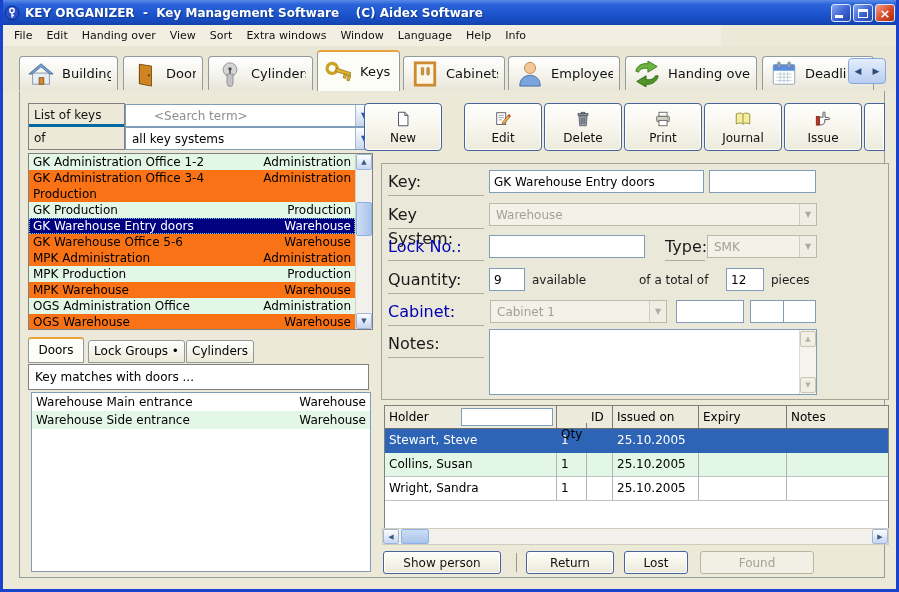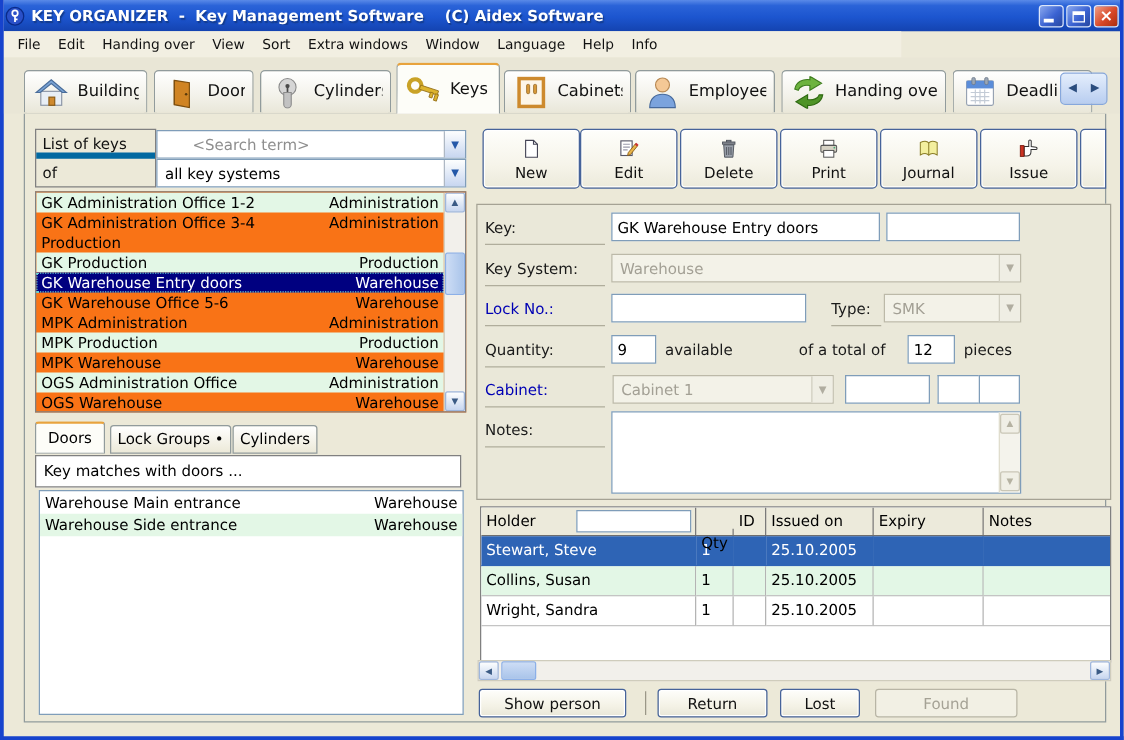--- a/index.html
+++ b/index.html
@@ -31,21 +31,21 @@
   .tab .icon{width:30px;height:28px;display:flex;align-items:center;justify-content:center;margin-right:6px;flex:none;}
   .tab .lbl{font-size:13px;color:#111;white-space:nowrap;overflow:hidden;}
   #tab-scrollbox{position:absolute;left:845px;top:12px;width:38px;height:26px;border:1px solid #86a7dc;border-radius:4px;
     background:linear-gradient(180deg,#e4eefc,#b8cdf0);display:flex;align-items:center;justify-content:space-around;z-index:6;}
   #tab-scrollbox span{font-size:9px;color:#2b4d7e;cursor:pointer;}
   
   #main-panel{left:16px;top:90px;width:866px;height:488px;border:1px solid #919b9c;background:#ece9d8;z-index:2;}
   
   #list-label-box{left:25px;top:103px;width:97px;height:47px;border:1px solid #808080;background:#ece9d8;z-index:3;}
   #list-label-box .lab{display:block;height:23px;line-height:22px;font-size:12px;padding-left:5px;color:#111;}
-  #list-label-box .lab:first-child{border-bottom:5px solid #0369a1;}
+  #list-label-box .lab:first-child{border-bottom:3px solid #0369a1;}
   .combo{background:#fff;border:1px solid #7f9db9;display:flex;align-items:center;z-index:3;}
   .combo .ctext{flex:1;font-size:12px;padding-left:6px;white-space:nowrap;overflow:hidden;color:#000;}
   .combo .ctext.placeholder{color:#8e8e8e;padding-left:28px;}
   .combo .cbtn{width:17px;align-self:stretch;border-left:1px solid #aeb8c4;background:linear-gradient(180deg,#fdfefe,#c7d6f0);
     display:flex;align-items:center;justify-content:center;cursor:pointer;}
   .combo .cbtn span{font-size:8px;color:#2458a8;}
   .combo.disabled{background:#f3f2e8;border-color:#bcb9a8;}
   .combo.disabled .ctext{color:#a3a095;}
   .combo.disabled .cbtn{background:#efeee4;border-left-color:#d0cec0;}
   .combo.disabled .cbtn span{color:#b0ada0;}
@@ -70,21 +70,21 @@
   #door-list{left:28px;top:392px;width:340px;height:180px;background:#fff;border:1px solid #7f9db9;overflow:hidden;z-index:3;}
   #door-list .list-row{height:18px;line-height:18px;}
   
   .toolbtn{position:absolute;top:103px;width:78px;height:48px;border:1px solid #46639a;border-radius:4px;
     background:linear-gradient(180deg,#fefefb 0%,#f6f4ea 60%,#eceadb 100%);box-shadow:inset 0 0 0 1px #fff;
     display:flex;flex-direction:column;align-items:center;justify-content:center;cursor:pointer;z-index:3;}
   .toolbtn .icon{height:20px;display:flex;align-items:center;justify-content:center;}
   .toolbtn .lbl{font-size:12px;color:#111;margin-top:2px;}
   
   #form-panel{left:378px;top:163px;width:508px;height:237px;border:1px solid #a5a294;background:#eae8d9;z-index:3;}
-  .flabel{position:absolute;left:6px;width:96px;height:26px;line-height:24px;font-size:12px;color:#1a1a1a;
+  .flabel{position:absolute;left:6px;width:96px;height:26px;line-height:24px;font-size:16px;color:#1a1a1a;
     border-bottom:1px solid #b0ad9c;}
   .flabel.link{color:#0000b4;cursor:pointer;}
   .finput{position:absolute;height:23px;background:#fff;border:1px solid #7f9db9;font-size:12px;padding:0 4px;color:#000;}
   input.finput{outline:none;}
   .ftext{position:absolute;font-size:12px;line-height:24px;color:#1a1a1a;white-space:nowrap;}
   #notes-box{position:absolute;left:107px;top:165px;width:328px;height:66px;background:#fff;border:1px solid #7f9db9;}
   
   #holder-table{left:381px;top:405px;width:505px;height:125px;border:1px solid #808080;background:#fff;overflow:hidden;z-index:3;}
   #ht-header{display:flex;height:23px;background:#eceadb;border-bottom:1px solid #6e6e6e;}
   #ht-header .hc{font-size:12px;line-height:22px;padding-left:4px;border-right:1px solid #7a7a7a;position:relative;white-space:nowrap;}
@@ -319,21 +319,21 @@
         <span class="nm">Warehouse Main entrance</span>
         <span class="sys">Warehouse</span>
       </div>
       <div class="list-row green">
         <span class="nm">Warehouse Side entrance</span>
         <span class="sys">Warehouse</span>
       </div>
     </div>
 
   <div id="toolbar-holder">
-      <div class="toolbtn abs" style="left: 383px;">
+      <div class="toolbtn abs" style="left: 361px;">
         <span class="icon">
           <svg viewBox="0 0 20 20" width="18" height="18">
             <path d="M5 2.5 H12 L15.5 6 V17.5 H5 Z" fill="#fff" stroke="#445"></path>
             <path d="M12 2.5 V6 H15.5" fill="none" stroke="#445"></path>
           </svg>
         </span>
         <span class="lbl">New</span>
       </div>
       <div class="toolbtn abs" style="left: 461px;">
         <span class="icon">

